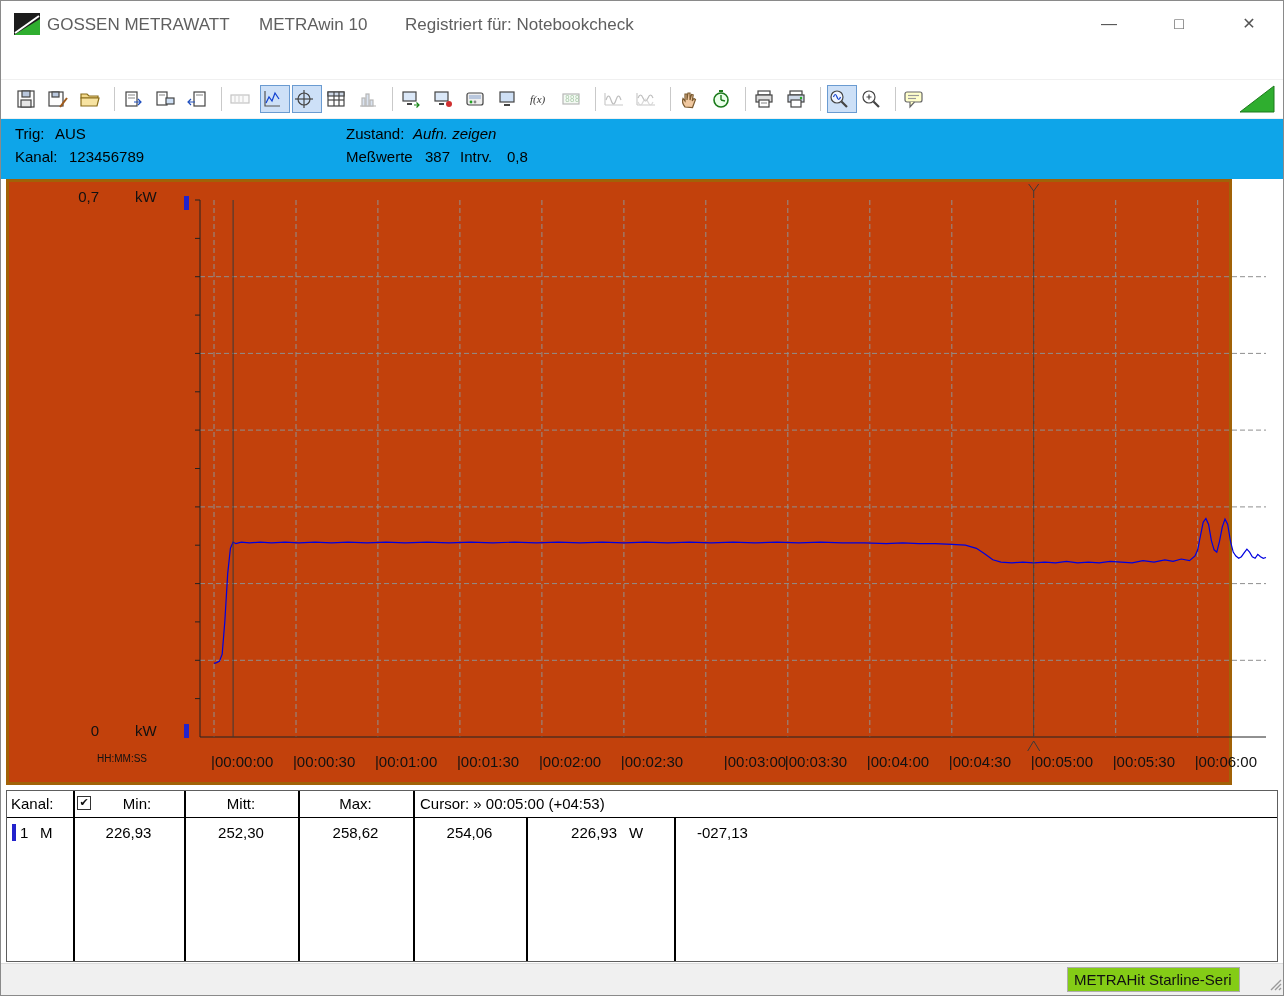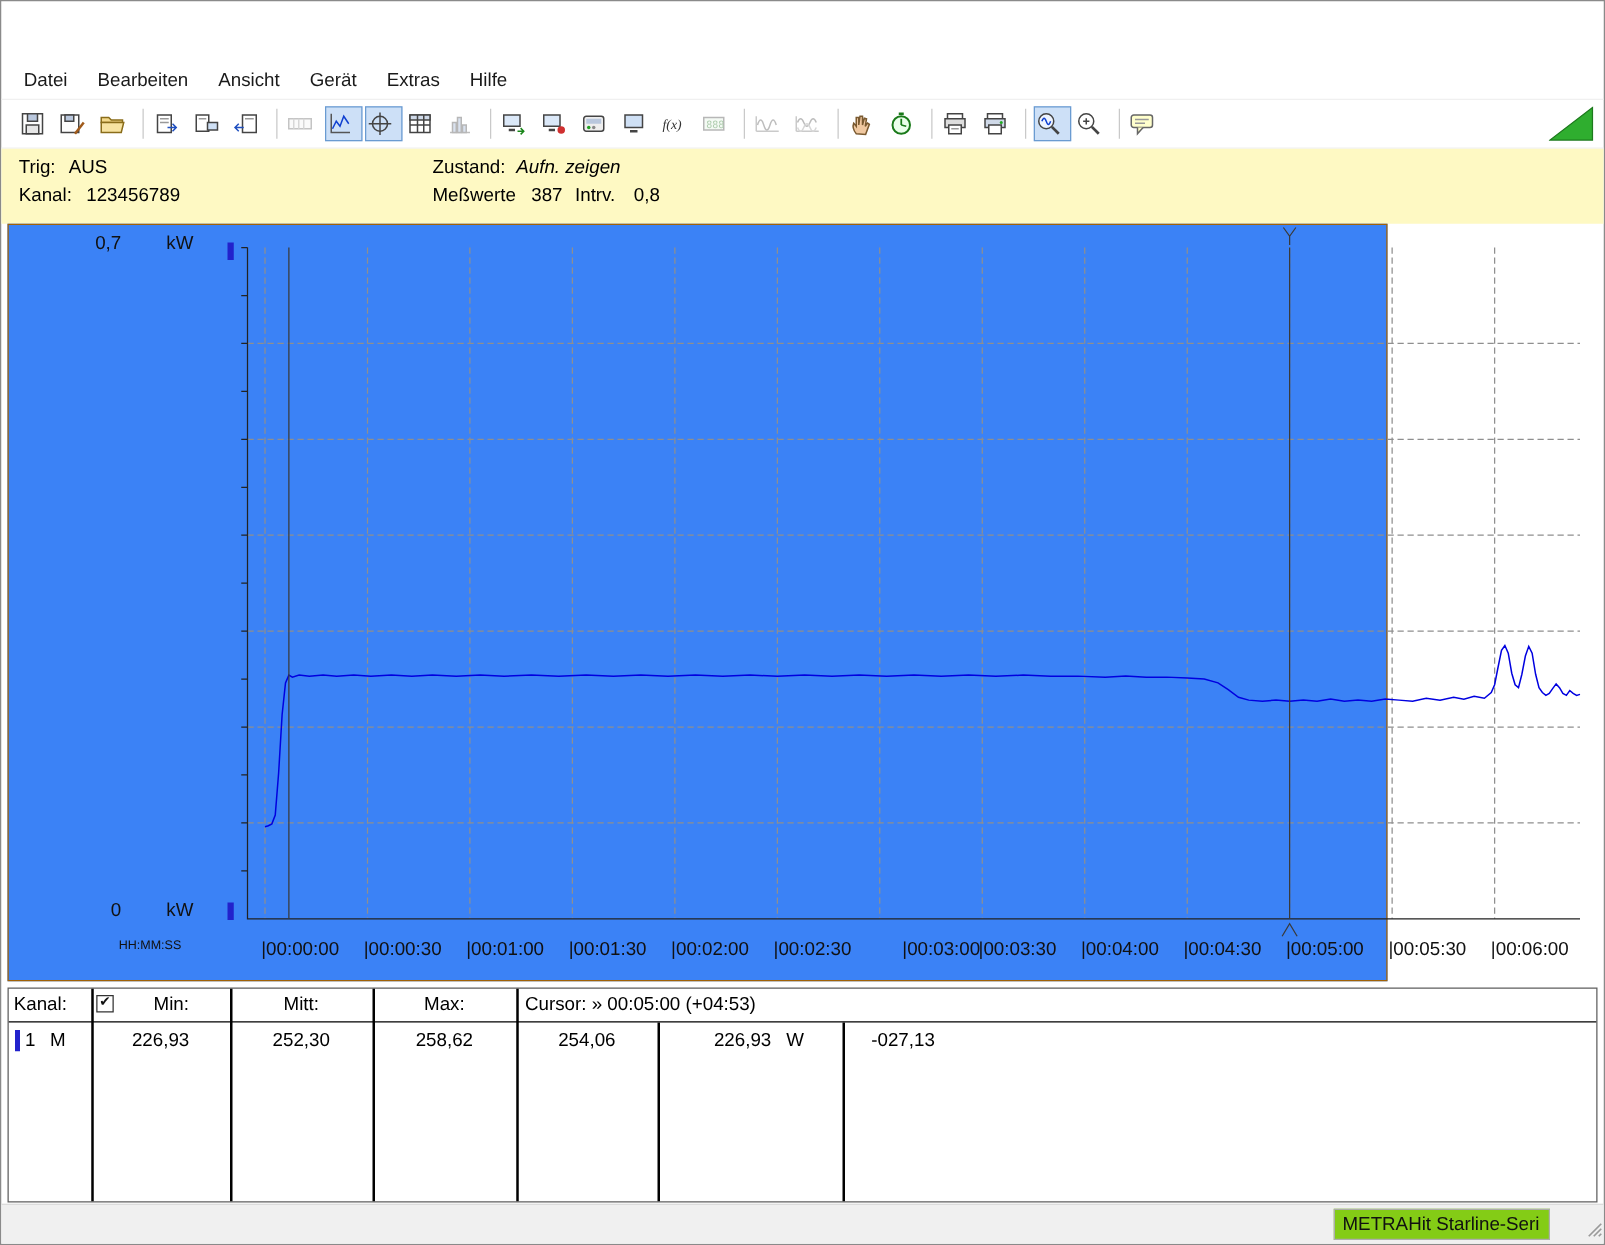--- a/index.html
+++ b/index.html
@@ -23,25 +23,25 @@
 
   
   .toolbar{position:absolute;left:0;top:78px;width:100%;height:40px;display:flex;align-items:center;padding-left:12px;box-sizing:border-box;border-top:1px solid #f0f0f0;border-bottom:1px solid #f0f0f0;}
   .tb-btn{width:30px;height:28px;display:flex;align-items:center;border:1px solid transparent;margin:0 1px;box-sizing:border-box;}
   .tb-btn.active{background:#cde0f7;border-color:#6a9bd1;}
   .tb-btn.disabled{opacity:.38;}
   .tb-sep{width:1px;height:24px;background:#c9c9c9;margin:0 5px;}
   .tri{position:absolute;right:8px;top:5px;}
 
   
-  .infobar{position:absolute;left:0;top:118px;width:100%;height:60px;background:#fef9c3;}
+  .infobar{position:absolute;left:0;top:118px;width:100%;height:60px;background:#0ea5e9;}
   .info-txt{position:absolute;font-size:15px;color:#000;white-space:nowrap;}
 
   
-  .chartpanel{position:absolute;left:5px;top:178px;width:1104px;height:606px;box-sizing:border-box;border:1px solid #a16207;background:#3b82f6;}
+  .chartpanel{position:absolute;left:5px;top:178px;width:1226px;height:606px;box-sizing:border-box;border:3px solid #a16207;background:#c2410c;}
   .ylab{position:absolute;font-size:15px;color:#111;}
   .y-top-val{left:58px;top:6px;width:32px;text-align:right;}
   .y-top-unit{left:126px;top:6px;}
   .y-bot-val{left:58px;top:540px;width:32px;text-align:right;}
   .y-bot-unit{left:126px;top:540px;}
   .xaxis-name{position:absolute;left:88px;top:571px;font-size:10px;color:#111;}
   #chart-svg{position:absolute;left:0;top:0;}
   .xtick{position:absolute;top:571px;font-size:15px;color:#111;white-space:nowrap;}
   .grid{stroke:#8f8f8f;stroke-width:1;stroke-dasharray:5 3;}
   .axis{stroke:#222;stroke-width:1;}
@@ -60,29 +60,37 @@
   
   .statusbar{position:absolute;left:0;top:962px;width:100%;height:33px;background:#f0f0f0;border-top:1px solid #dcdcdc;box-sizing:border-box;}
   .statusbox{position:absolute;right:43px;top:3px;width:173px;height:25px;box-sizing:border-box;border:1px solid #adadad;background:#84cc16;font-size:15px;line-height:23px;padding-left:6px;white-space:nowrap;overflow:hidden;color:#111;}
   .grip{position:absolute;right:1px;bottom:1px;}
 </style>
 </head>
 <body>
 
 <div class="window">
 
-
-  <div class="menubar">
-      <span class="menu-item">Datei</span>
-      <span class="menu-item">Bearbeiten</span>
-      <span class="menu-item">Ansicht</span>
-      <span class="menu-item">Gerät</span>
-      <span class="menu-item">Extras</span>
-      <span class="menu-item">Hilfe</span>
+  <div class="titlebar">
+    <div class="app-icon">
+      <svg width="28" height="28" viewBox="0 0 28 28">
+        <rect x="1" y="3" width="26" height="22" fill="#1c1c1c"></rect>
+        <polygon points="1,25 27,25 27,9" fill="#2fae2f"></polygon>
+        <polygon points="1,3 20,3 1,19" fill="#1c1c1c"></polygon>
+        <line x1="2" y1="23" x2="26" y2="6" stroke="#ffffff" stroke-width="2"></line>
+      </svg>
     </div>
+    <span class="title-text t-brand">GOSSEN METRAWATT</span>
+    <span class="title-text t-app">METRAwin 10</span>
+    <span class="title-text t-reg">Registriert für: Notebookcheck</span>
+    <span class="winbtn btn-min">—</span>
+    <span class="winbtn btn-max">□</span>
+    <span class="winbtn btn-close">✕</span>
+  </div>
+
 
   <div class="toolbar">
     <div class="tri">
       <svg width="36" height="28" viewBox="0 0 36 28">
           <polygon points="1,27 35,27 35,1" fill="#2fae2f" stroke="#1d7a1d" stroke-width="1"></polygon>
         </svg>
     </div>
   <div class="tb-btn">
         <svg viewBox="0 0 22 20" width="22" height="20" stroke-width="1.2">
           <rect x="3" y="2" width="16" height="16" fill="#fdfdfd" stroke="#444"></rect>

